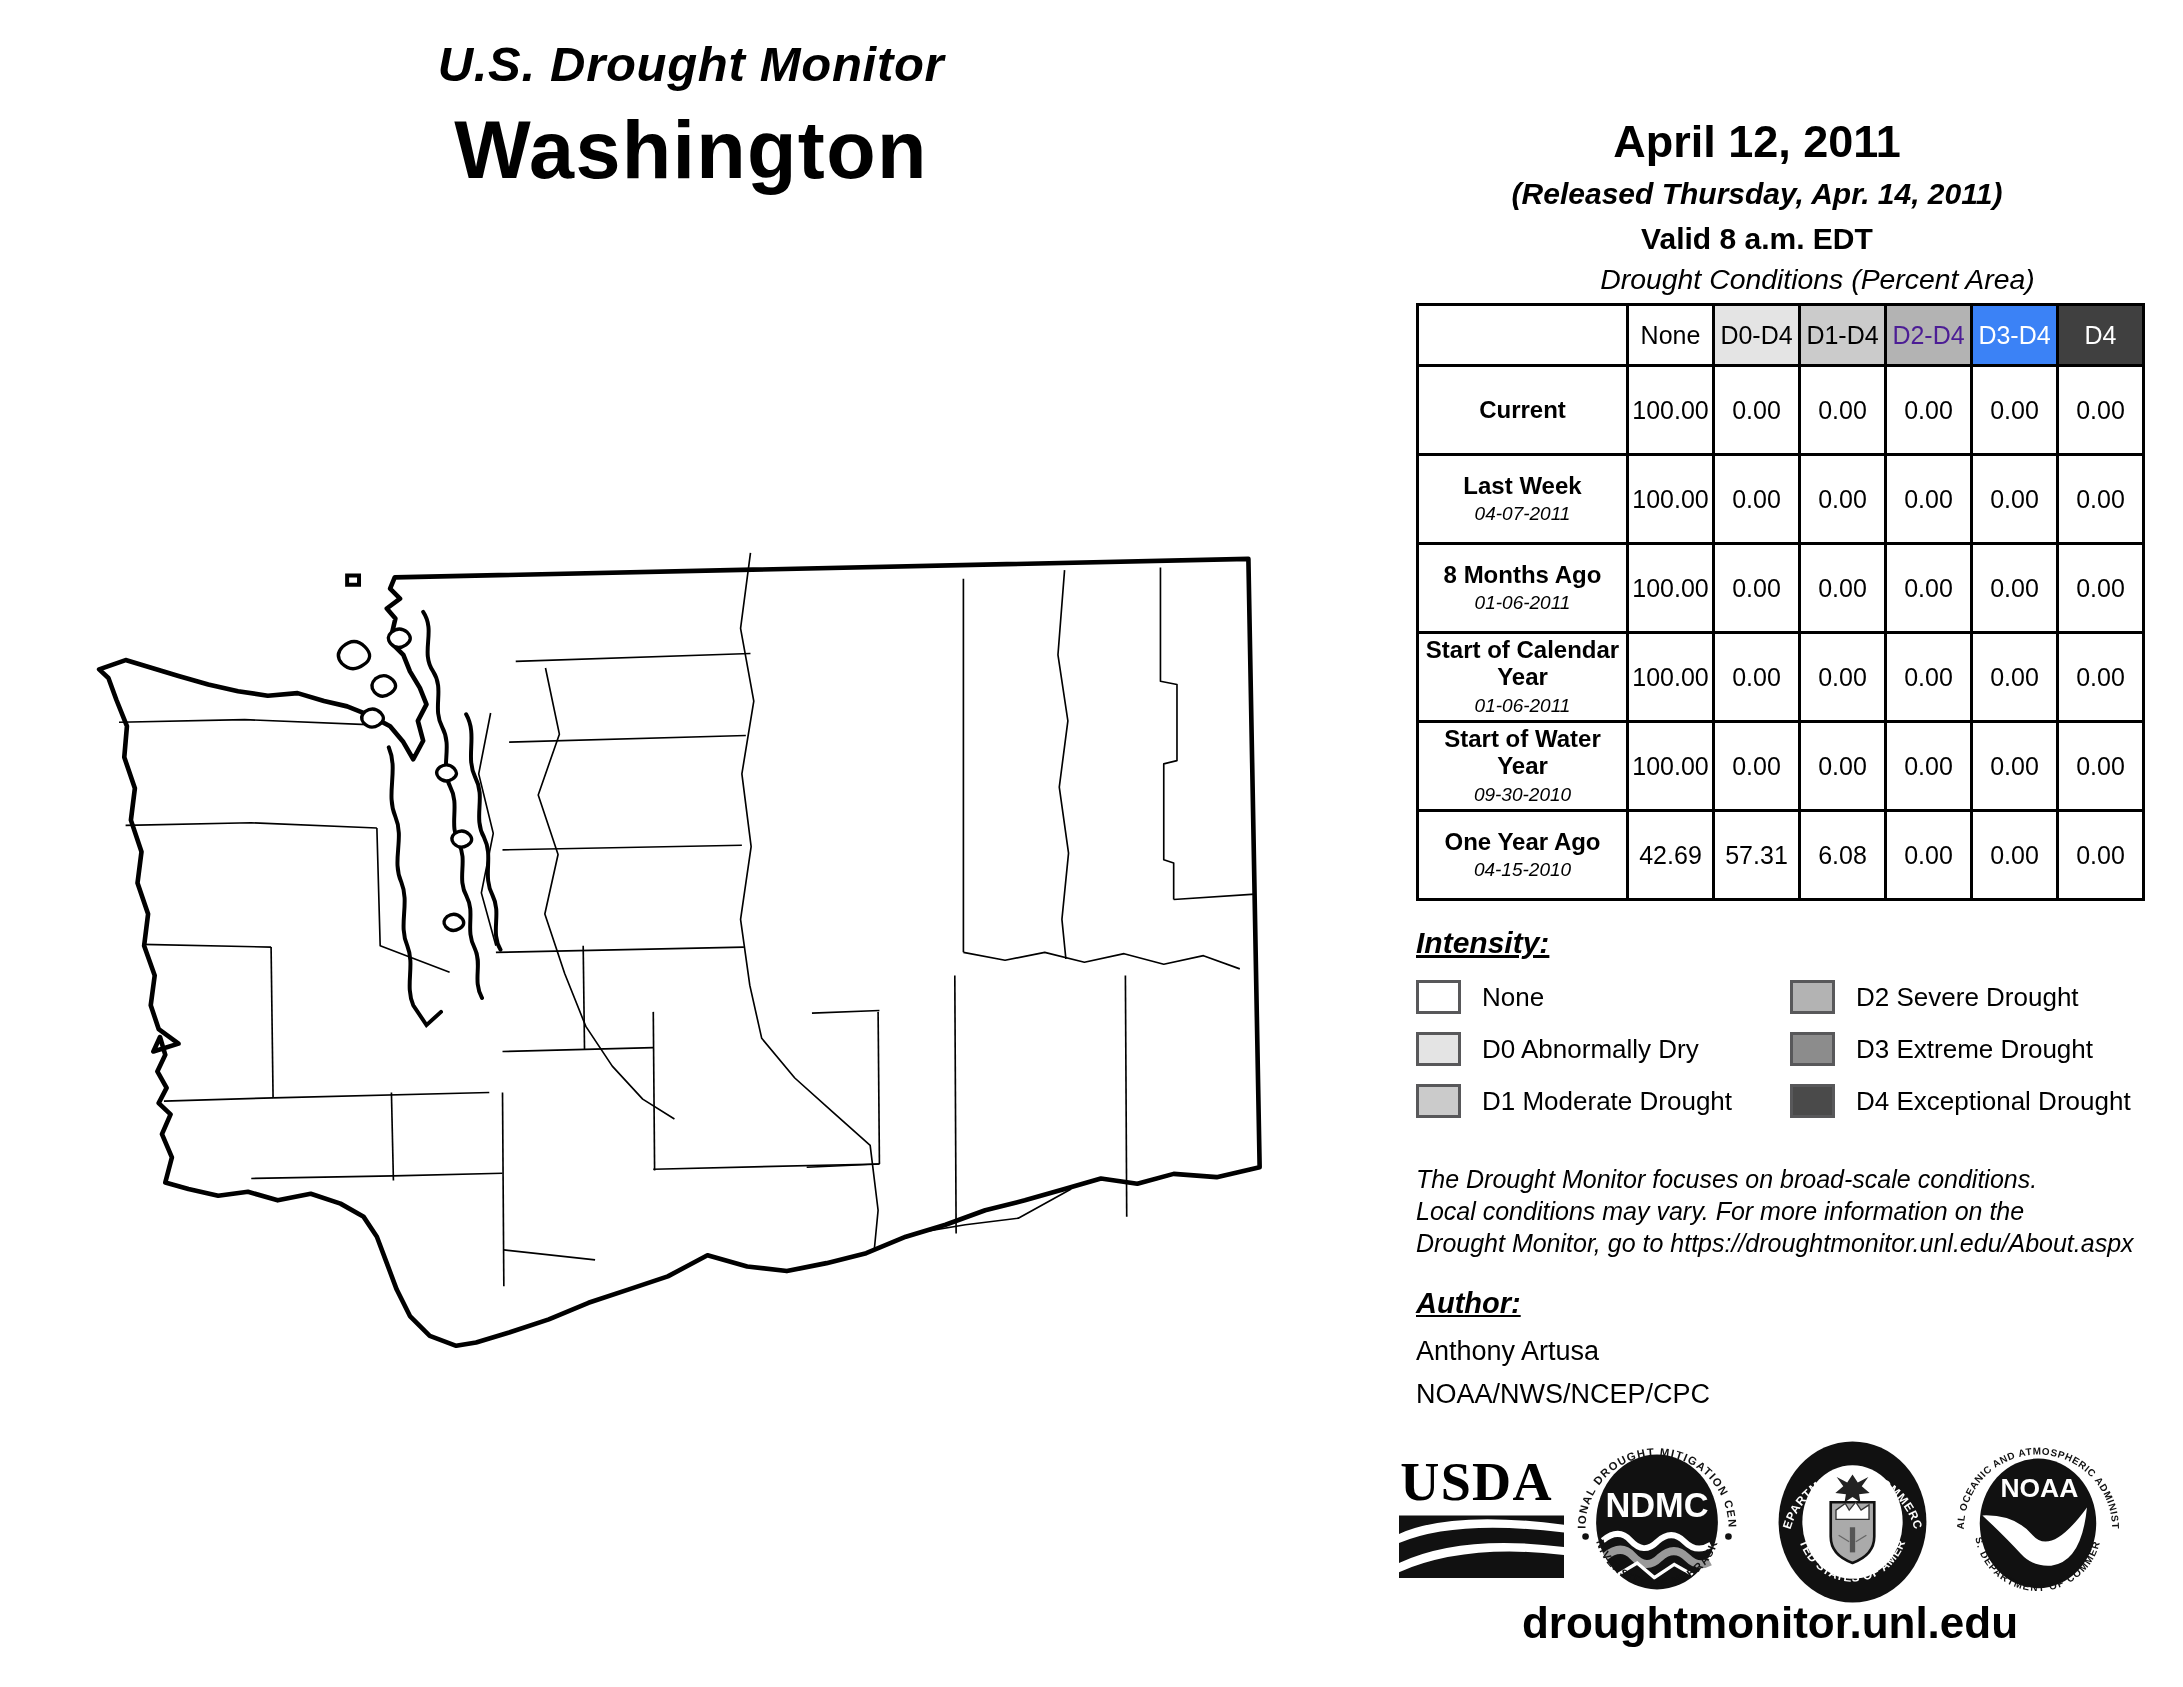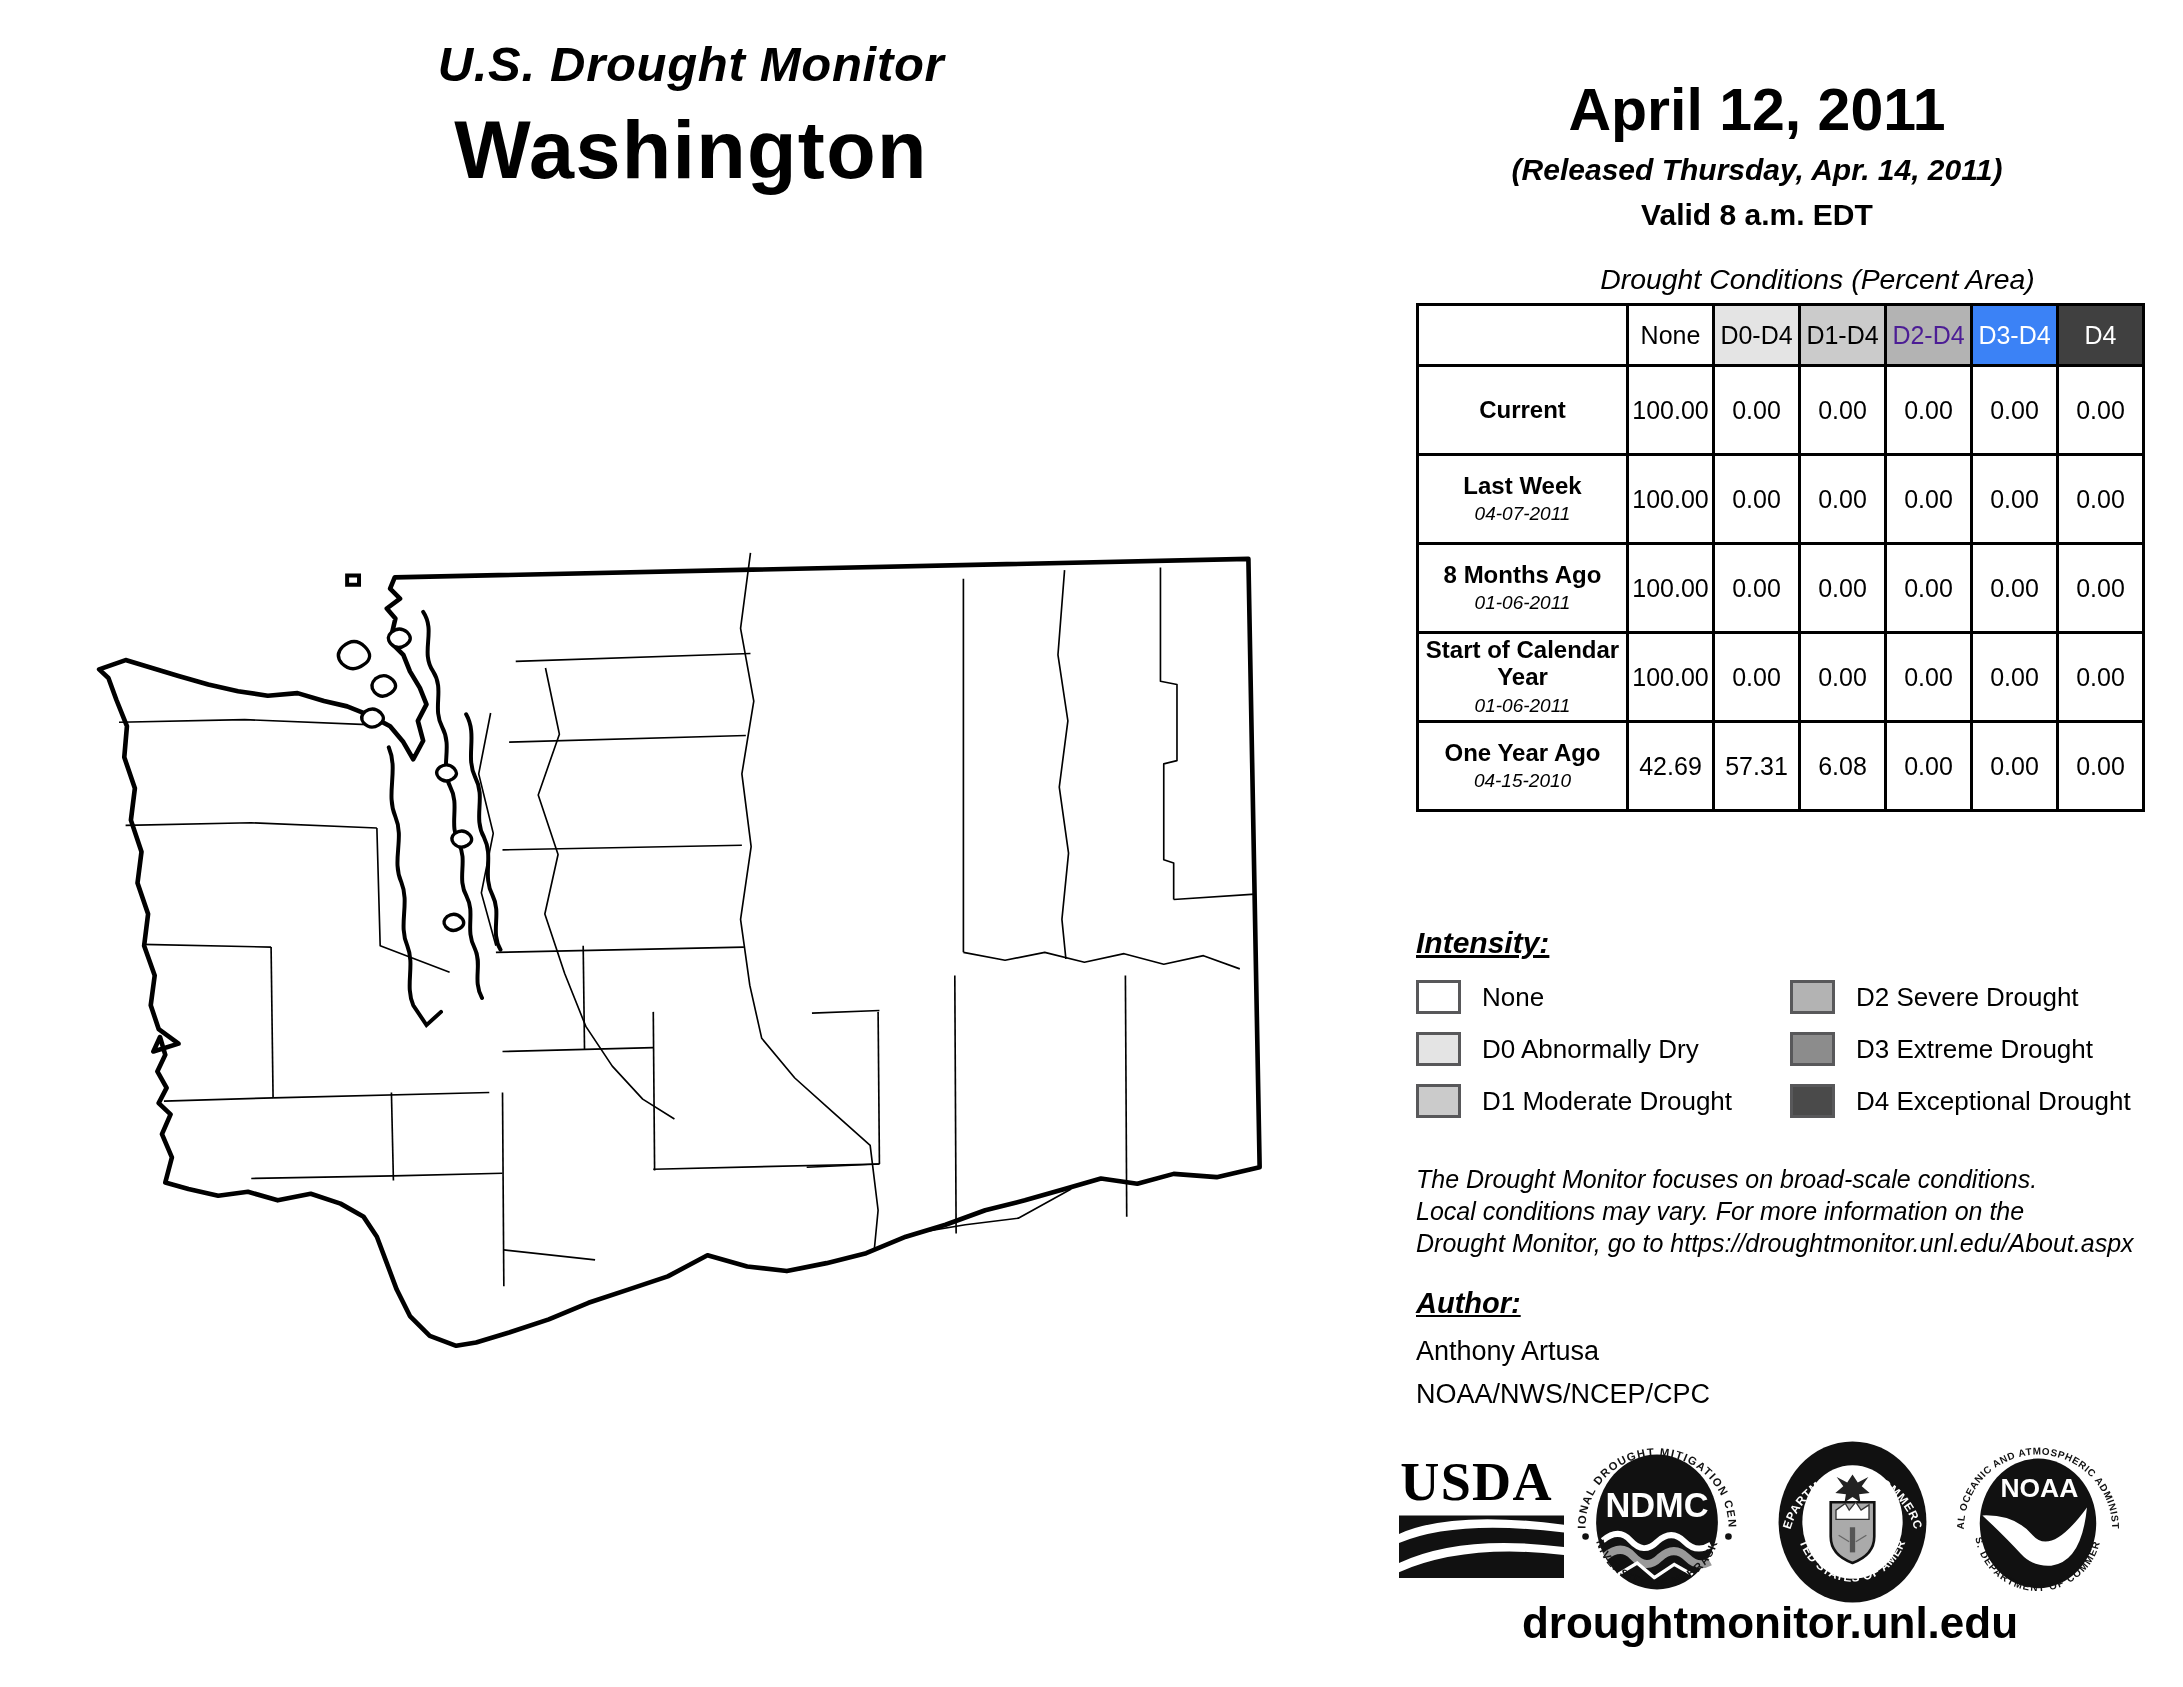--- a/index.html
+++ b/index.html
@@ -6,21 +6,21 @@
   #canvas{position:relative;width:2183px;height:1687px;background:#fff;overflow:hidden;
           font-family:"Liberation Sans", sans-serif;color:#000;}
   .abs{position:absolute;}
 
   
   .title-block{left:195px;top:36px;width:992px;text-align:center;}
   .title1{font-size:49px;font-weight:bold;font-style:italic;letter-spacing:0.7px;}
   .title2{font-size:81px;font-weight:bold;margin-top:12px;letter-spacing:1.3px;}
 
   .date-block{left:1393px;top:76px;width:728px;text-align:center;}
-  .date-main{font-size:59px;font-weight:bold;}
+  .date-main{font-size:45px;font-weight:bold;margin-top:40px;}
   .date-released{font-size:30px;font-weight:bold;font-style:italic;margin-top:9.3px;}
   .date-valid{font-size:30px;font-weight:bold;margin-top:10.6px;}
 
   
   .tbl-caption{left:1416px;top:263px;width:724px;padding-left:79px;box-sizing:border-box;
                text-align:center;font-size:28.4px;font-style:italic;}
   table.drought{border-collapse:collapse;table-layout:fixed;}
   table.drought td{border:3.3px solid #000;text-align:center;vertical-align:middle;
                    font-size:25px;padding:0;}
   td.corner{border:none;background:#fff;}
@@ -206,20 +206,32 @@
       </td>
       <td>100.00</td>
       <td>0.00</td>
       <td>0.00</td>
       <td>0.00</td>
       <td>0.00</td>
       <td>0.00</td>
     </tr>
     <tr class="body-row">
       <td>
+        <div class="row-label">Start of Water Year</div>
+        <div class="row-date">09-30-2010</div>
+      </td>
+      <td>100.00</td>
+      <td>0.00</td>
+      <td>0.00</td>
+      <td>0.00</td>
+      <td>0.00</td>
+      <td>0.00</td>
+    </tr>
+    <tr class="body-row">
+      <td>
         <div class="row-label">One Year Ago</div>
         <div class="row-date">04-15-2010</div>
       </td>
       <td>42.69</td>
       <td>57.31</td>
       <td>6.08</td>
       <td>0.00</td>
       <td>0.00</td>
       <td>0.00</td>
     </tr>

